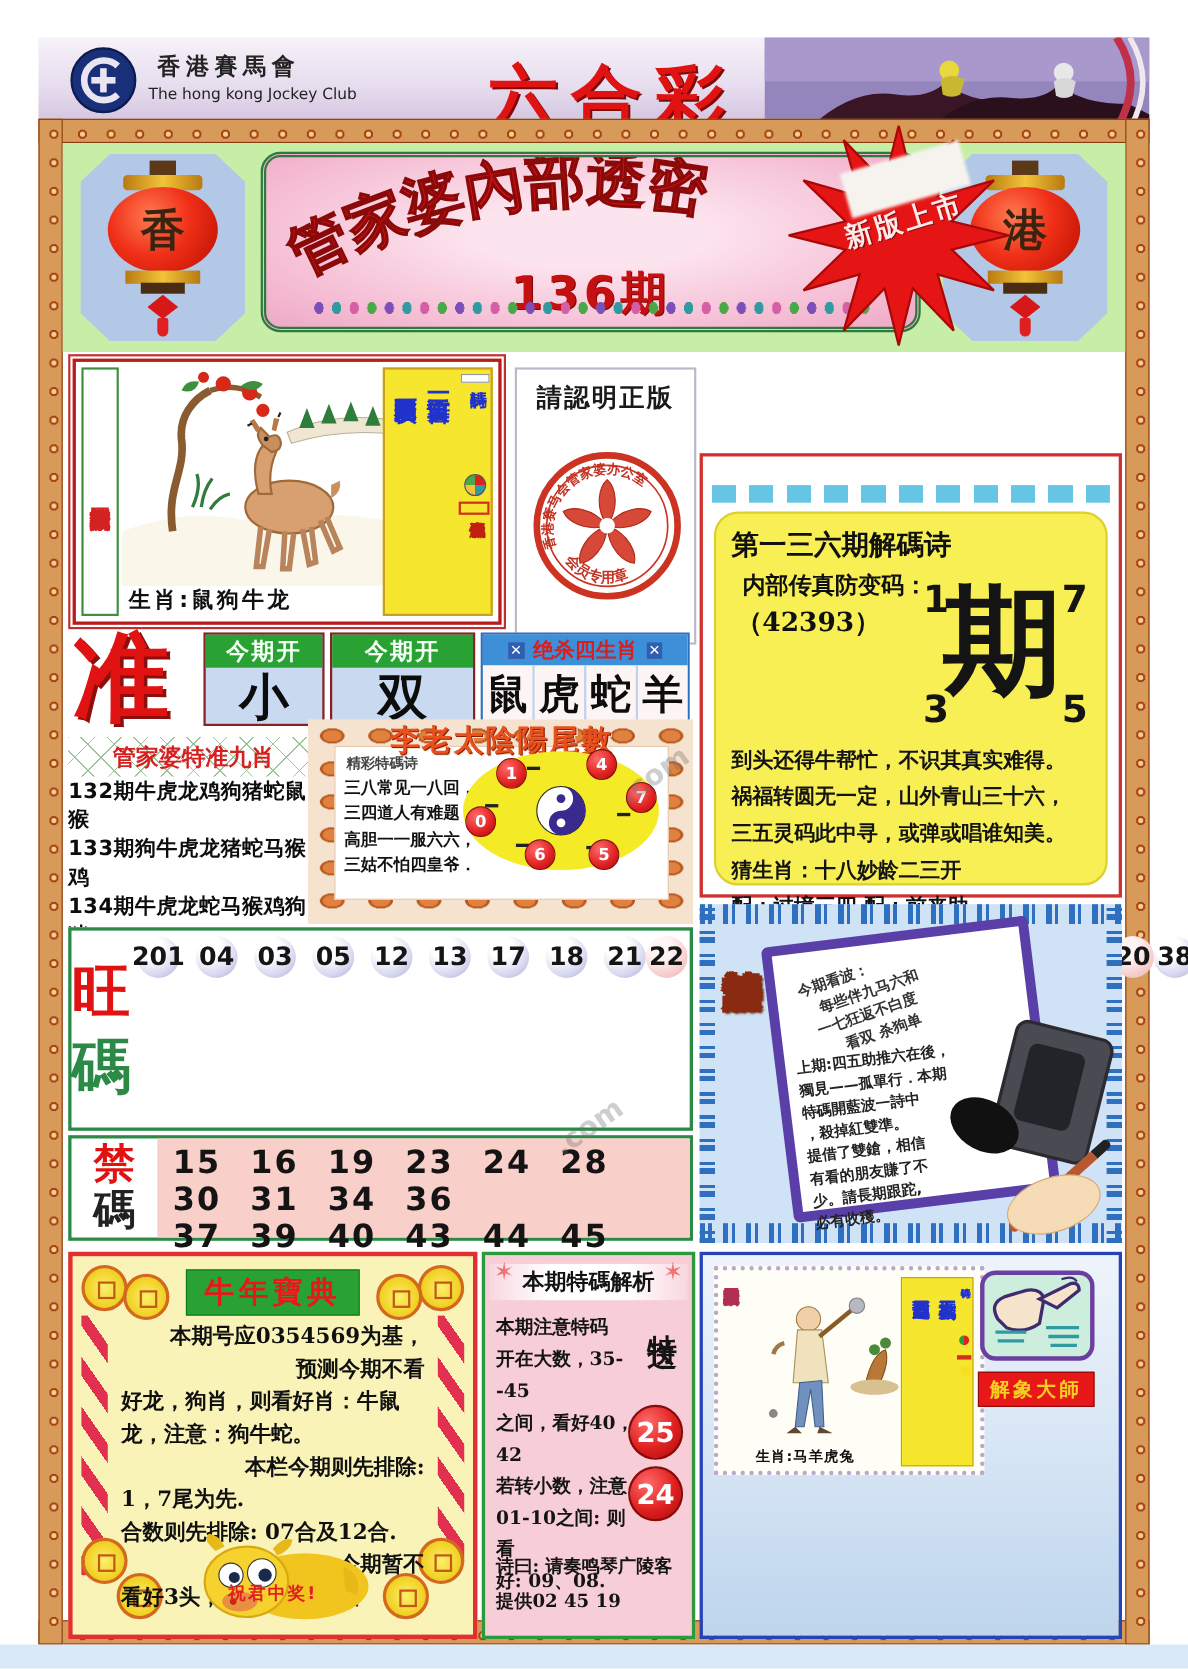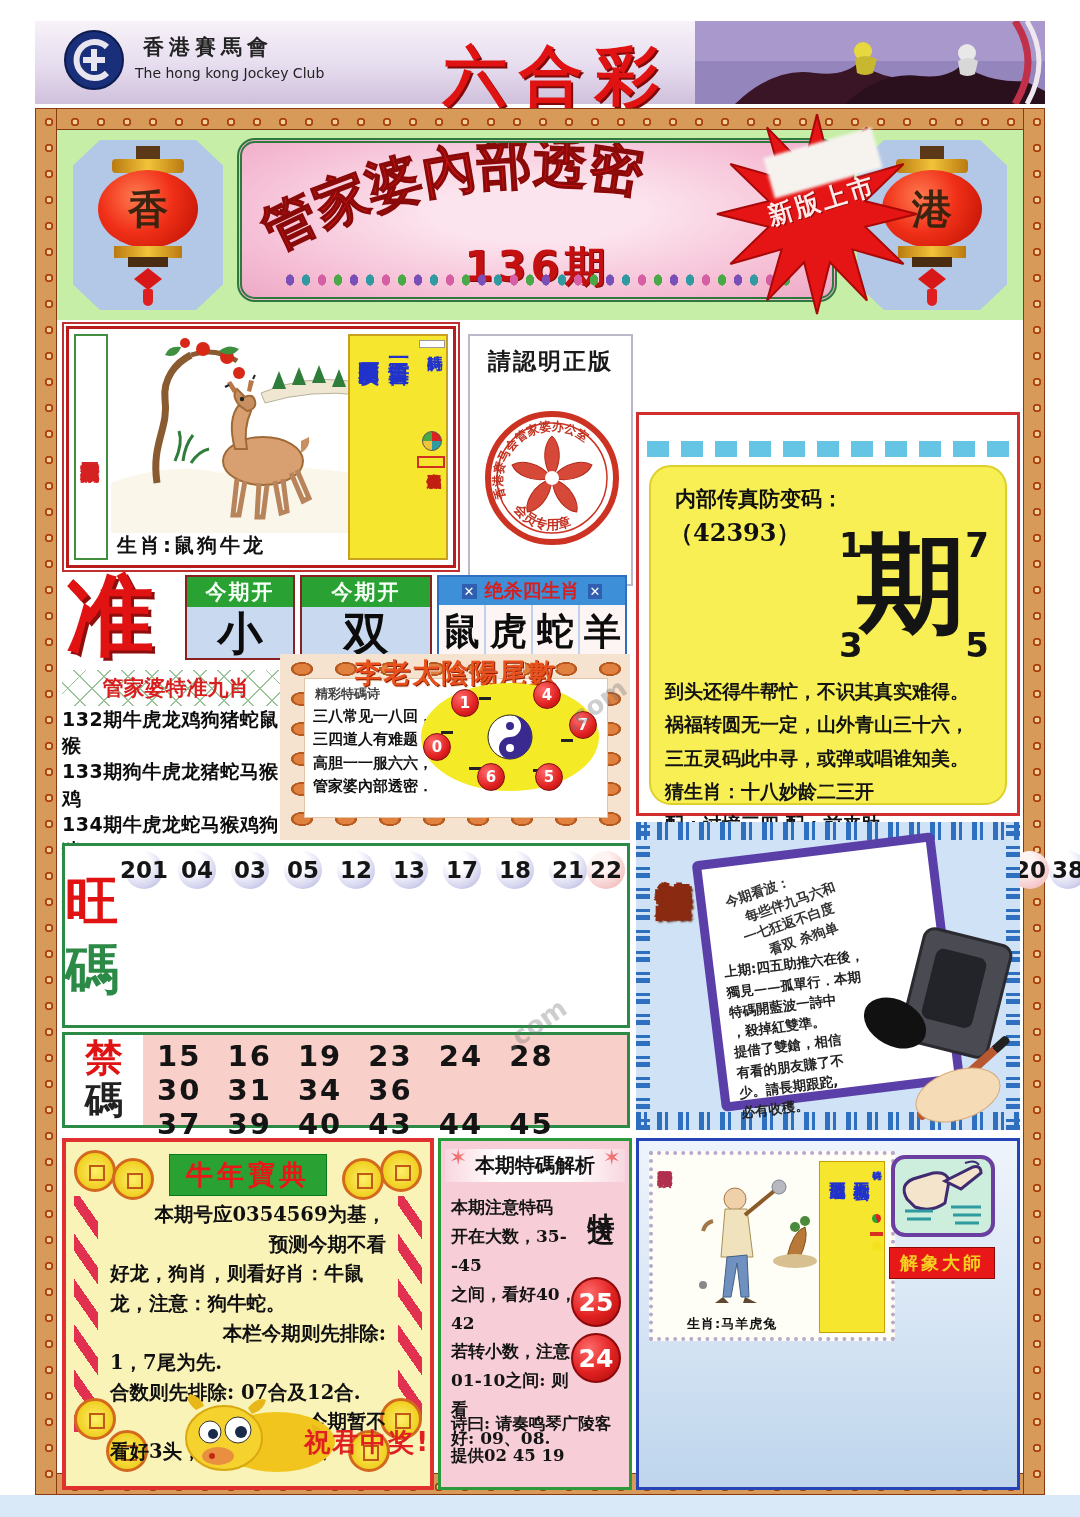--- a/index.html
+++ b/index.html
@@ -2,21 +2,21 @@
 <html><head>
 <meta charset="utf-8">
 <style>
   html,body{margin:0;padding:0;}
   body{width:1080px;height:1517px;position:relative;background:#ffffff;
        font-family:"DejaVu Sans","Liberation Sans",sans-serif;overflow:hidden;}
   .abs{position:absolute;}
   .v{writing-mode:vertical-rl;text-orientation:upright;}
   .serif{font-family:"DejaVu Serif","Liberation Serif",serif;}
   
-  .hdr{left:35px;top:21px;width:1003px;height:83px;background:linear-gradient(180deg,#f7f2f9 0%,#e6dcee 55%,#cfc0dc 100%);}
+  .hdr{left:35px;top:34px;width:1003px;height:83px;background:linear-gradient(180deg,#f7f2f9 0%,#e6dcee 55%,#cfc0dc 100%);}
   .logo{left:28px;top:8px;width:62px;height:62px;}
   .club-cn{left:108px;top:12px;font-size:21px;font-weight:900;color:#232323;letter-spacing:5px;}
   .club-en{left:100px;top:44px;font-size:14px;color:#232323;}
   .liuhecai{left:408px;top:12px;width:240px;font-size:64px;font-weight:900;color:#e01212;letter-spacing:12px;
             text-shadow:2px 2px 0 #7e0a0a;}
   .horse{left:660px;top:0;width:350px;height:83px;}
   
   .fr{background-color:#d79a58;
       background-image:radial-gradient(circle 7px at 13px 13px,#f3cf96 34%,#a8400f 37% 60%,#d79a58 63%);
       background-size:26px 26px;border:1px solid #8a3a10;box-sizing:border-box;}
@@ -178,21 +178,21 @@
   .ribbon.l{left:8px;} .ribbon.r{right:8px;}
   .coin{position:absolute;width:42px;height:42px;border-radius:50%;background:radial-gradient(#fdf06a,#f0cf20 70%);
         border:3px solid #d2691e;box-sizing:border-box;}
   .coin i{position:absolute;left:12px;top:12px;width:12px;height:12px;border:2px solid #c05818;display:block;}
   .nn-t{left:0;top:12px;width:100%;text-align:center;}
   .nn-t span{display:inline-block;background:#2aa233;border:1px solid #0a7a1a;color:#e81818;
              font-size:27px;font-weight:900;padding:2px 16px;letter-spacing:4px;}
   .nn-body{left:44px;right:44px;top:58px;font-size:19.5px;font-weight:900;color:#101010;line-height:1.52;}
   .al-r{text-align:right;}
   .ox{left:96px;bottom:6px;width:180px;height:86px;}
-  .wish{left:0;bottom:26px;width:100%;text-align:right;font-size:26px;font-weight:900;color:#e02020;letter-spacing:2px;}
+  .wish{left:0;bottom:26px;width:100%;text-align:center;font-size:16px;font-weight:900;color:#e02020;letter-spacing:2px;}
   
   .tx{left:438px;top:1138px;width:194px;height:352px;background:#f7cdd8;border:3px solid #2a9a3a;box-sizing:border-box;}
   .tx-t{left:4px;top:8px;right:4px;text-align:center;font-size:20px;font-weight:900;color:#131313;
         background:linear-gradient(90deg,rgba(255,255,255,.2),#ffffff 30% 70%,rgba(255,255,255,.2));padding:3px 0;}
   .tx-star{position:absolute;color:#e81818;font-size:22px;top:4px;}
   .tx-lines{left:10px;top:52px;width:130px;font-size:17px;font-weight:800;color:#141414;line-height:1.7;}
   .tesong{right:10px;top:50px;font-size:27px;font-weight:900;color:#141414;letter-spacing:6px;}
   .txball{right:8px;width:46px;height:46px;border-radius:50%;border:2px solid #8a0a0a;
           background:radial-gradient(circle at 35% 30%,#ff6a6a,#e02020 55%,#a80c0c);
           color:#fff;font-size:25px;font-weight:900;display:flex;align-items:center;justify-content:center;}
@@ -405,21 +405,21 @@
 </div>
 
 <div class="abs yy">
   <div class="yy-in">
     <div class="abs yy-t">李老太陰陽尾數</div>
     <div class="abs yy-sub">精彩特碼诗</div>
     <div class="abs yy-poem">
       <div>三八常见一八回，</div>
         <div>三四道人有难题．</div>
       <div>高胆一一服六六，</div>
-        <div>管家婆內部透密．</div>
+        <div>三姑不怕四皇爷．</div>
     </div>
     <div class="abs oval">
       <span class="dash" style="left:58px;top:14px;"></span>
         <span class="dash" style="left:118px;top:20px;"></span>
       <span class="dash" style="left:20px;top:48px;"></span>
         <span class="dash" style="left:140px;top:56px;"></span>
       <span class="dash" style="left:48px;top:84px;"></span>
         <span class="dash" style="left:112px;top:86px;"></span>
       <svg class="abs" style="left:66px;top:31px;" width="46" height="46" viewBox="0 0 46 46">
         <circle cx="23" cy="23" r="22" fill="#fff" stroke="#222"></circle>
@@ -489,20 +489,21 @@
   </div>
   <div class="panel">
     <div class="nums">15 16 19 23 24 28 30 31 34 36</div>
     <div class="nums">37 39 40 43 44 45</div>
   </div>
 </div>
 
 <div class="abs lld">
   <div class="abs lld-stripe"></div>
   <div class="abs lld-panel">
+    <div class="lld-s1 serif">第一三六期解碼诗</div>
     <div class="lld-s2 serif">内部传真防变码：</div>
     <div class="lld-s3 serif">（42393）</div>
     <div class="abs qi">
       <span class="n" style="left:0;top:0;">1</span>
       <span class="n" style="right:0;top:0;">7</span>
       <span class="n" style="left:0;bottom:0;">3</span>
       <span class="n" style="right:0;bottom:0;">5</span>
       <span class="abs big serif">期</span>
     </div>
     <div class="abs lld-poem serif">

